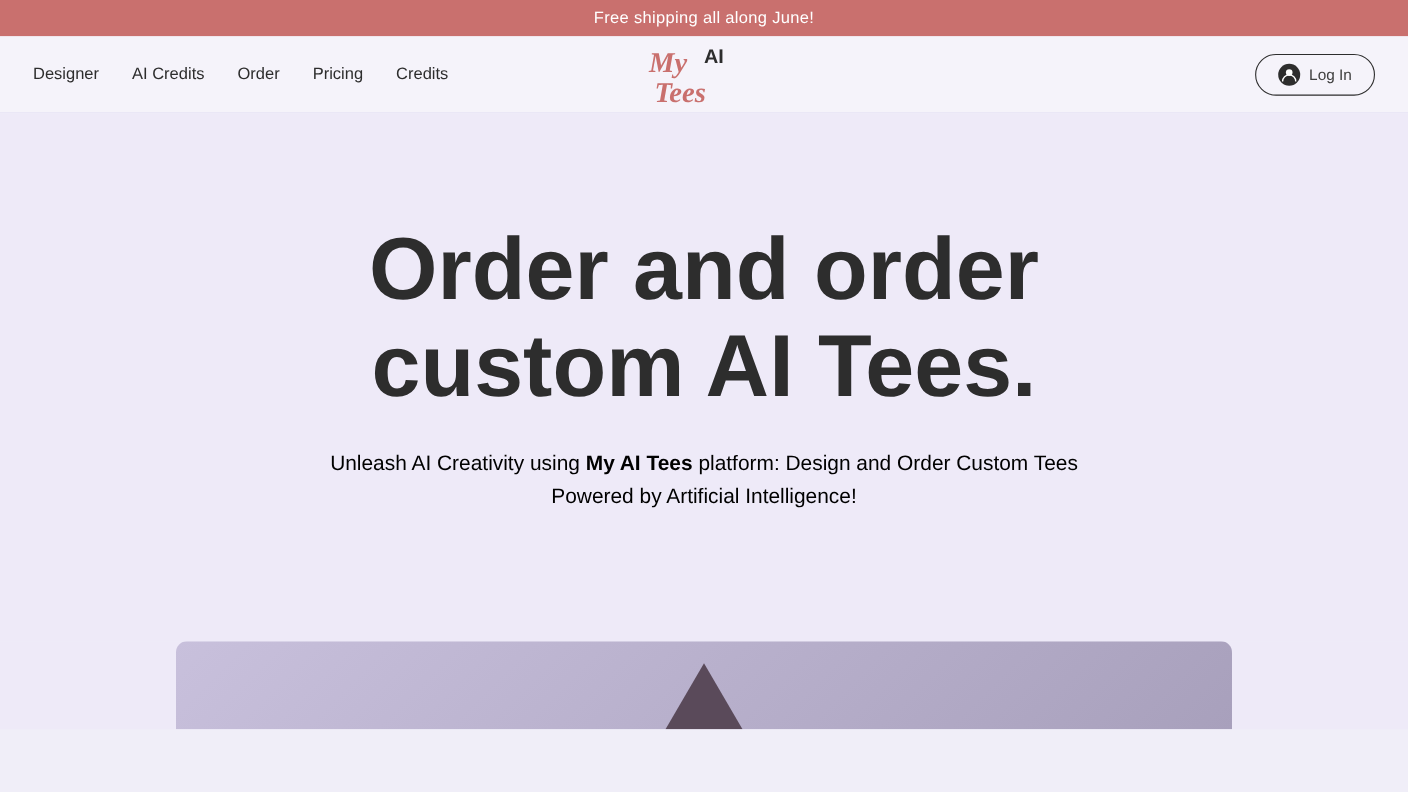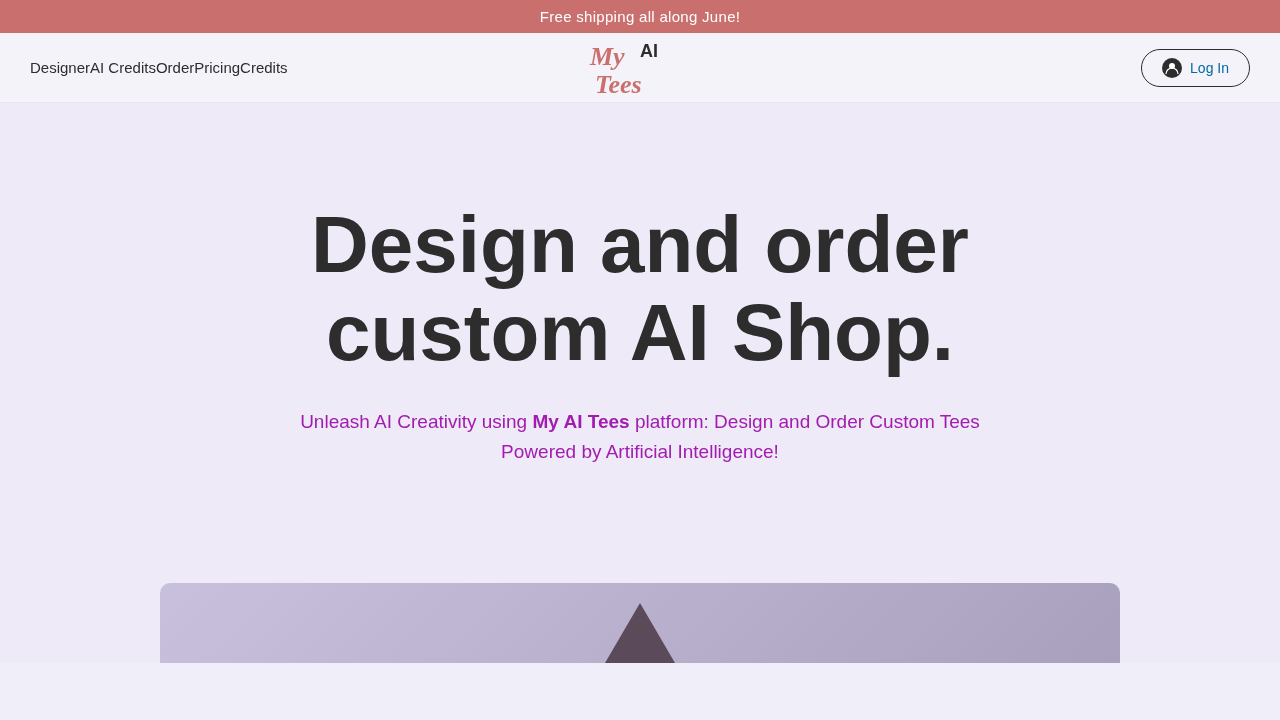--- a/index.html
+++ b/index.html
@@ -33,20 +33,21 @@
       align-items: center;
       padding: 0 30px;
       height: 70px;
       position: relative;
       border-bottom: 1px solid #e8e4f5;
     }
 
     .nav-left {
       display: flex;
       align-items: center;
+      gap: 30px;
     }
 
     .nav-link {
       color: #2d2d2d;
       text-decoration: none;
       font-size: 15px;
       font-weight: 400;
       cursor: pointer;
     }
 
@@ -67,21 +68,21 @@
     .login-btn {
       display: flex;
       align-items: center;
       gap: 8px;
       background-color: transparent;
       border: 1px solid #2d2d2d;
       border-radius: 20px;
       padding: 8px 20px;
       font-size: 14px;
       cursor: pointer;
-      color: #0369a1;
+      color: #404040;
       font-weight: 500;
     }
 
     .login-icon {
       width: 20px;
       height: 20px;
       border-radius: 50%;
       background-color: #2d2d2d;
       display: flex;
       align-items: center;
@@ -106,21 +107,21 @@
       font-size: 80px;
       font-weight: 800;
       color: #2d2d2d;
       line-height: 1.1;
       max-width: 900px;
       margin-bottom: 30px;
     }
 
     .hero-subtitle {
       font-size: 19px;
-      color: #a21caf;
+      color: #000000;
       max-width: 700px;
       line-height: 1.6;
       margin-bottom: 38px;
     }
 
     .hero-subtitle .brand {
       font-weight: 700;
     }
 
     .get-started-btn {
@@ -207,21 +208,21 @@
           <circle cx="7" cy="5" r="3" fill="white"></circle>
           <path d="M1 13c0-3.3 2.7-6 6-6s6 2.7 6 6" stroke="white" stroke-width="1.2" fill="none"></path>
         </svg>
       </span>
       <span>Log In</span>
     </button>
   </div>
 </nav>
 
 <section class="hero">
-  <h1 class="hero-title">Design and order custom AI Shop.</h1>
+  <h1 class="hero-title">Order and order custom AI Tees.</h1>
 
   <p class="hero-subtitle">
     <span>Unleash AI Creativity using </span><span class="brand">My AI Tees</span><span> platform: Design and Order Custom Tees Powered by Artificial Intelligence!</span>
   </p>
 
 </section>
 
 <div style="padding: 0 80px; background-color: #eeeaf8;">
   <div class="bottom-image">
     <div class="image-placeholder">

